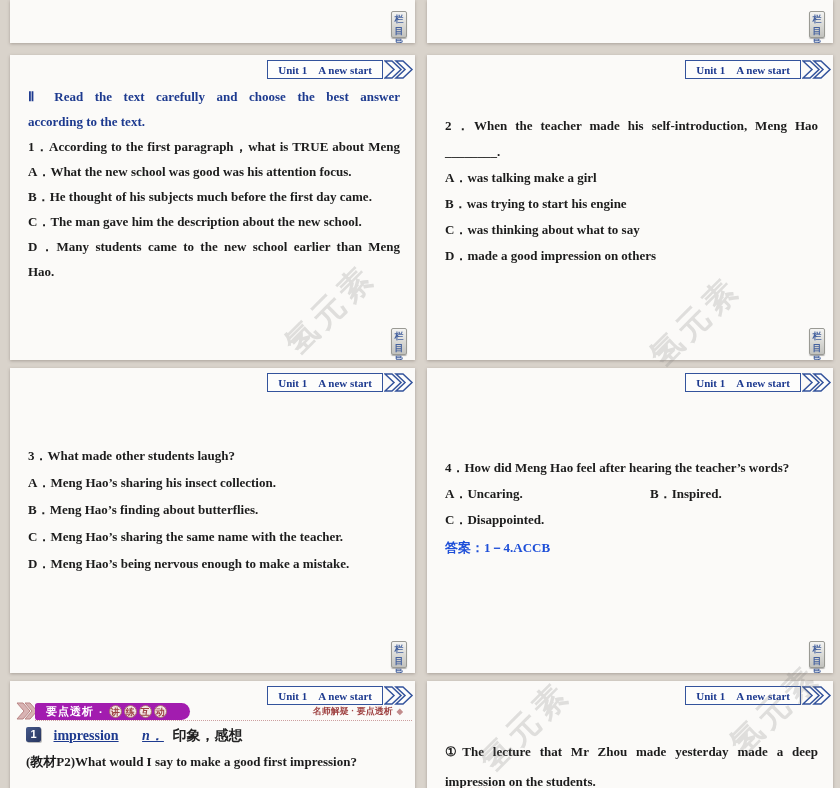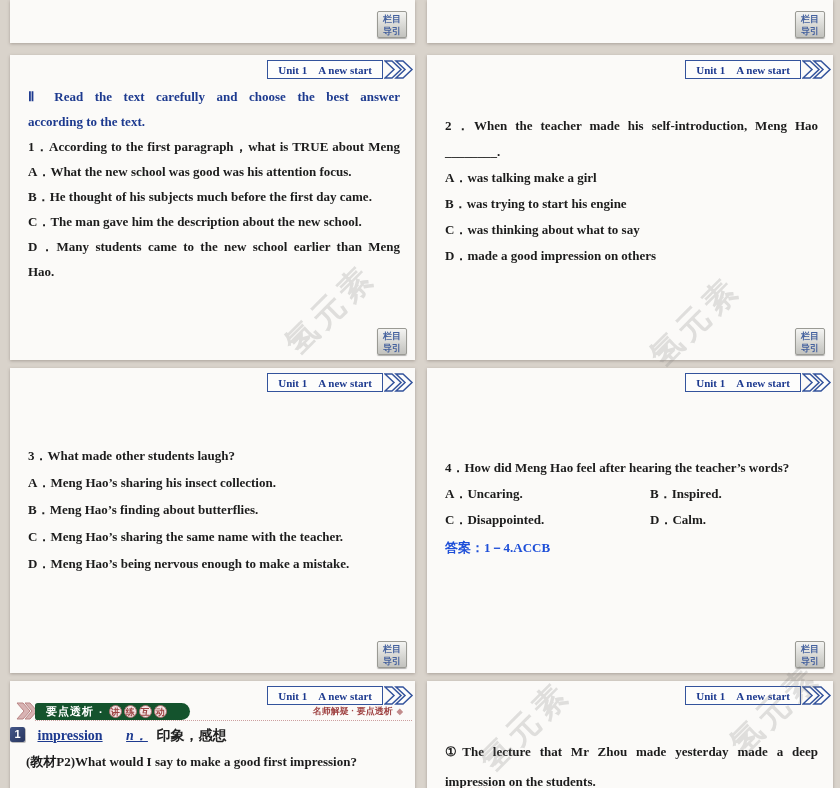--- a/index.html
+++ b/index.html
@@ -19,59 +19,59 @@
   .slide { position:relative; background:#fbfaf8; box-shadow:0 1px 3px rgba(80,70,60,.35); overflow:hidden; }
 
   
   .slide-header { position:absolute; top:5px; right:0; display:flex; align-items:center; height:19px; z-index:2; }
   .tab { border:1.5px solid #33539c; background:#fdfdfc; color:#1d3a8f;
          font:bold 11px/16px "Liberation Serif", serif; padding:0 10px; height:19px; line-height:16px;
          display:flex; align-items:center; white-space:pre; }
   .chevrons { display:block; margin-left:1px; }
 
   
-  .nav-badge { position:absolute; right:8px; bottom:5px; width:30px; height:27px;
+  .nav-badge { position:absolute; right:8px; bottom:5px; width:16px; height:27px;
     background:linear-gradient(180deg,#f4f4f2 0%,#d8d8d4 55%,#c2c2be 100%);
     border:1px solid #9a9a94; border-radius:2px; box-shadow:0 1px 1px rgba(0,0,0,.3);
     color:#44619e; font:bold 9px/1.35 "Liberation Sans", sans-serif; text-align:center; padding-top:1px;margin-left:39px; }
 
   
   .content { position:relative; padding:0 15px 0 18px; font:bold 13px/25px "Liberation Serif", serif; color:#1c1c1c; z-index:1; }
   .spread { text-align:justify; text-align-last:justify; }
   .blue { color:#1d3a8f; }
   .c2 { line-height:26px; }
   .c3 { line-height:27px; }
 
   .opts2 { display:grid; grid-template-columns:205px 1fr; line-height:26px; }
   .answer { color:#1d4ed8; margin-top:2px; font-family:"Liberation Serif", serif; }
 
   
   .ribbon-bar { position:relative; margin-top:21px; height:20px; z-index:1; }
   .ribbon-chev { position:absolute; left:6px; top:0; }
-  .ribbon { position:absolute; left:25px; top:1px; width:155px; height:17px; background:#14532d;
+  .ribbon { position:absolute; left:25px; top:1px; width:155px; height:17px; background:#a21caf;
             border-radius:3px 9px 9px 3px; color:#fff; display:flex; align-items:center;
             padding-left:11px; font:bold 11px "Liberation Sans", sans-serif; letter-spacing:1px; }
   .circle { display:inline-block; width:13px; height:13px; line-height:13px; margin:0 1px;
             background:#f3e7e7; color:#9c4343; border:1px solid #a96f6f; border-radius:50%;
             text-align:center; font:bold 9px/13px "Liberation Sans", sans-serif; letter-spacing:0; }
   .ribbon-sep { margin:0 4px 0 5px; }
   .ribbon-right { position:absolute; right:12px; top:3px; color:#a04545;
                   font:bold 9px "Liberation Sans", sans-serif; }
   .diamond { color:#c28c8c; font-size:8px; margin-left:4px; }
   .dotline { position:absolute; left:25px; right:3px; top:18px; border-bottom:1px dotted #cc9f9f; }
 
   .no1-row { margin-top:3px; text-align:center; height:31px; }
   .no-badge { display:inline-block; background:#a2403a; color:#fff; border-radius:5px;
               padding:1px 6px 2px 6px; vertical-align:middle; }
   .no-label { font:bold italic 13px "Liberation Sans", sans-serif; }
   .no-number { font:bold 21px "Liberation Sans", sans-serif; margin-left:1px; }
   .no1-title { display:inline-block; margin-left:14px; color:#ad4f45; vertical-align:middle;
                font:bold 20px "Liberation Sans", sans-serif; letter-spacing:9px; }
 
-  .vocab-row { margin-top:4px; font:bold 14px/20px "Liberation Serif", serif; }
+  .vocab-row { margin-top:4px; padding-left:16px; font:bold 14px/20px "Liberation Serif", serif; }
   .num-box { display:inline-block; width:15px; height:15px; background:linear-gradient(135deg,#45588a,#27355e);
              color:#fff; text-align:center; font:bold 11px/15px "Liberation Sans", sans-serif;
              border-radius:2px; margin-right:9px; box-shadow:1px 1px 0 rgba(0,0,0,.25); vertical-align:2px; }
   .word { color:#1d3a8f; text-decoration:underline; }
   .pos { color:#1d3a8f; font-style:italic; text-decoration:underline; margin-left:20px; }
   .meaning { color:#222; margin-left:5px; }
   .textbook-line { margin-top:5px; padding:0 15px 0 16px; font:bold 13px/22px "Liberation Serif", serif; color:#1c1c1c; }
 
   
   .content-ex { margin-top:56px; line-height:30px; }
@@ -180,21 +180,20 @@
           <path d="M1 1 L8 1 L17 9.5 L8 18 L1 18 L10 9.5 Z" fill="#fdfdfc" stroke="#33539c" stroke-width="1.5"></path>
           <path d="M12 1 L19 1 L28 9.5 L19 18 L12 18 L21 9.5 Z" fill="#fdfdfc" stroke="#33539c" stroke-width="1.5"></path>
         </svg>
       </div>
       <div class="content c2" style="margin-top:87px;">
         <div>4．How did Meng Hao feel after hearing the teacher’s words?</div>
         <div class="opts2">
           <div>A．Uncaring.</div>
           <div>B．Inspired.</div>
           <div>C．Disappointed.</div>
-          <div>D．Calm.</div>
         </div>
         <div class="answer">答案：1－4.ACCB</div>
       </div>
       <div class="nav-badge">
         <div>栏目</div>
         <div>导引</div>
       </div>
     </section>
   </div>
 

